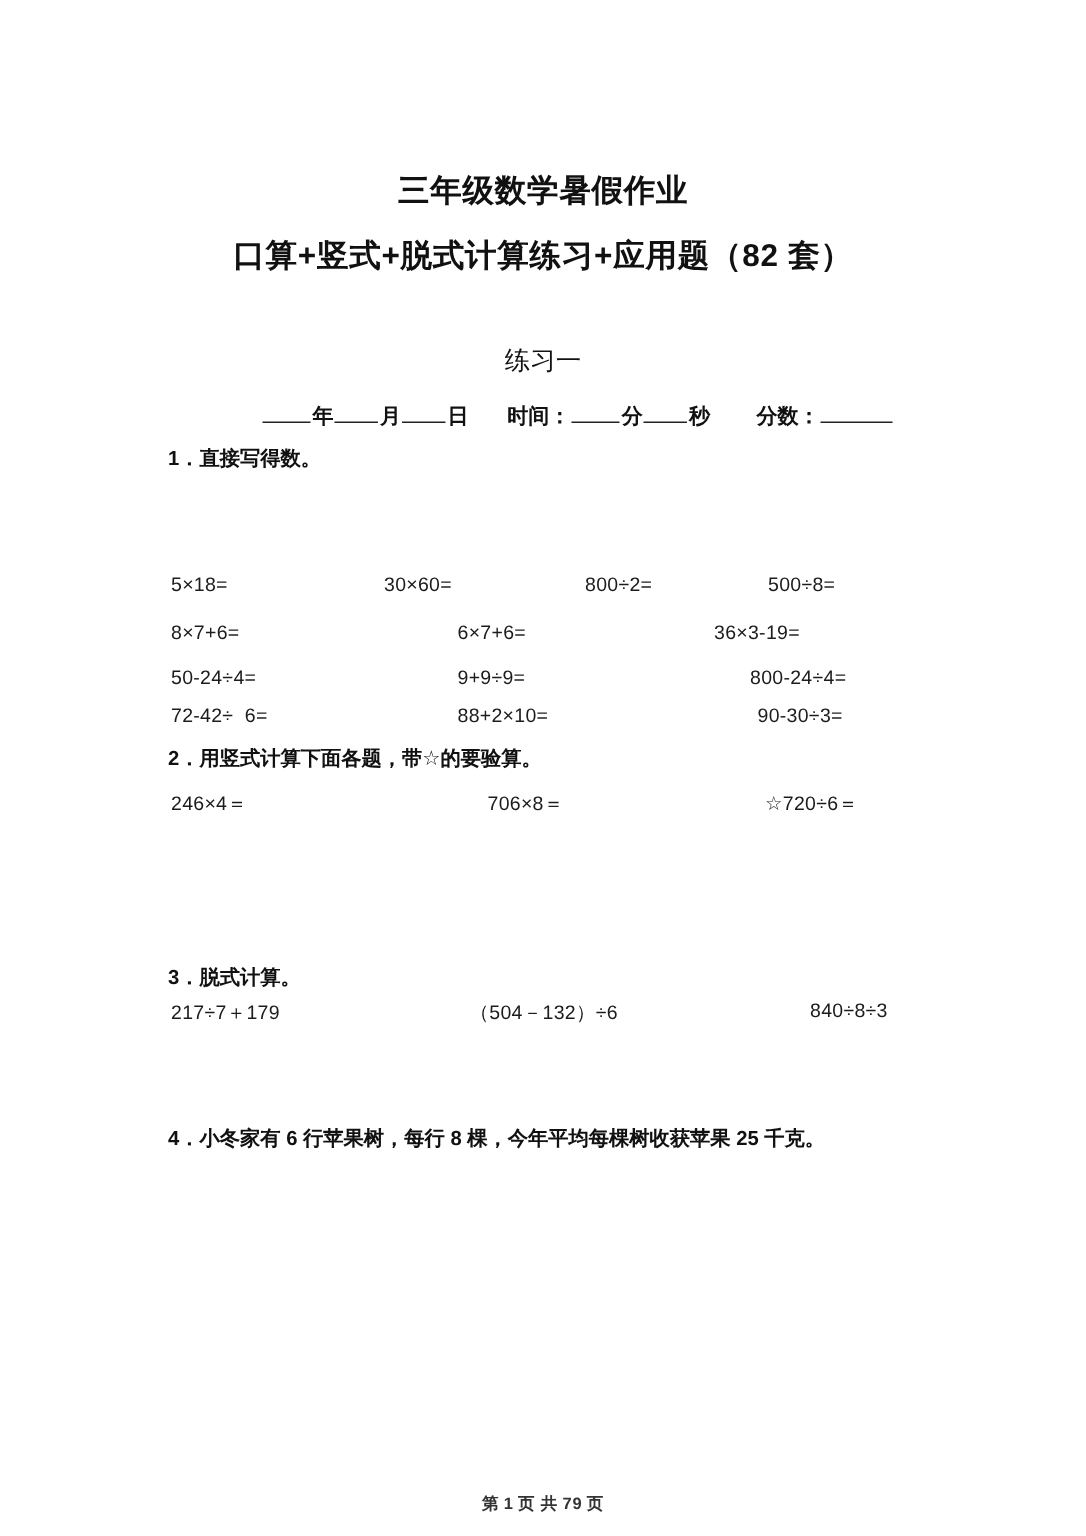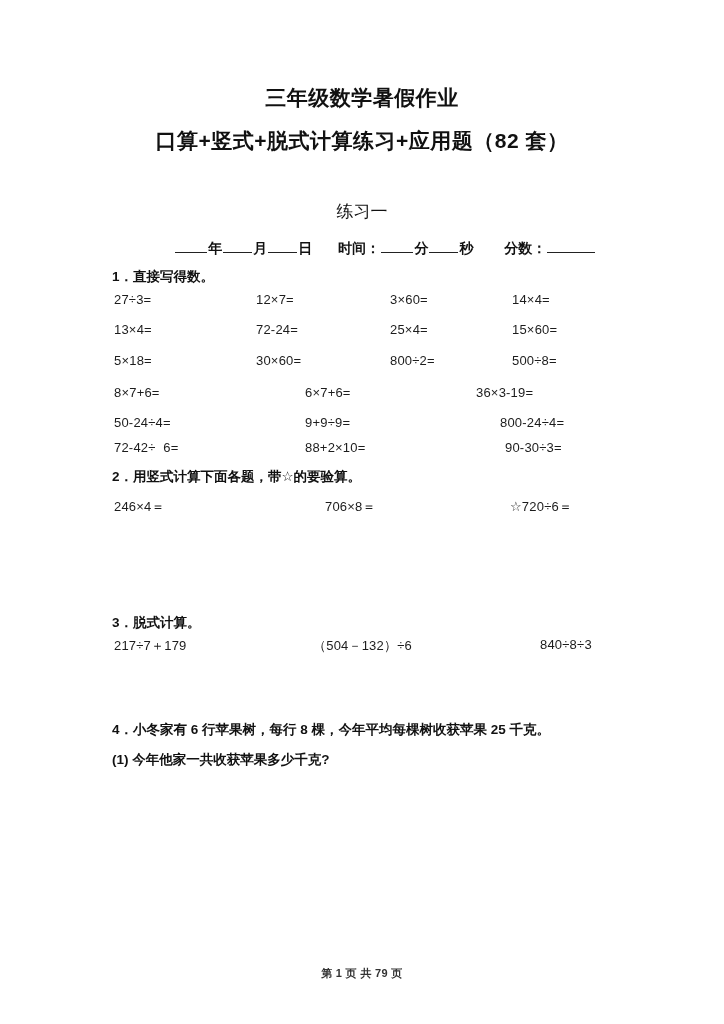--- a/index.html
+++ b/index.html
@@ -12,20 +12,21 @@
     height: 1024px;
     position: relative;
     font-family: "Liberation Sans", "DejaVu Sans", sans-serif;
     color: #1a1a1a;
     overflow: hidden;
   }
   .page {
     position: absolute;
     inset: 0;
     padding: 0;
+    margin-top: 29px;
   }
 
   
   .doc-title {
     text-align: center;
     font-size: 21px;
     font-weight: bold;
     letter-spacing: 0.5px;
     color: #111;
     margin: 0;
@@ -160,33 +161,21 @@
       <span class="info-lbl">分</span>
       <span class="blank b-sm"></span>
       <span class="info-lbl">秒</span>
       <span class="info-gap-b"></span>
       <span class="info-lbl">分数：</span>
       <span class="blank b-lg"></span>
   </div>
 
   <div class="sec-head" style="top:268px">1．直接写得数。</div>
 
-  <div class="prow" style="top:292px">
-    <span class="cell" style="left:114px">27÷3=</span>
-    <span class="cell" style="left:256px">12×7=</span>
-    <span class="cell" style="left:390px">3×60=</span>
-    <span class="cell" style="left:512px">14×4=</span>
-  </div>
-
-  <div class="prow" style="top:322px">
-    <span class="cell" style="left:114px">13×4=</span>
-    <span class="cell" style="left:256px">72-24=</span>
-    <span class="cell" style="left:390px">25×4=</span>
-    <span class="cell" style="left:512px">15×60=</span>
-  </div>
+
 
   <div class="prow" style="top:353px">
     <span class="cell" style="left:114px">5×18=</span>
     <span class="cell" style="left:256px">30×60=</span>
     <span class="cell" style="left:390px">800÷2=</span>
     <span class="cell" style="left:512px">500÷8=</span>
   </div>
 
   <div class="prow" style="top:385px">
     <span class="cell" style="left:114px">8×7+6=</span>
@@ -216,19 +205,18 @@
 
   <div class="sec-head" style="top:614px">3．脱式计算。</div>
 
   <div class="prow" style="top:637px">
     <span class="cell" style="left:114px">217÷7＋179</span>
     <span class="cell" style="left:313px">（504－132）÷6</span>
     <span class="cell" style="left:540px">840÷8÷3</span>
   </div>
 
   <div class="wp-head" style="top:721px">4．小冬家有 6 行苹果树，每行 8 棵，今年平均每棵树收获苹果 25 千克。</div>
-  <div class="wp-q" style="top:751px; left:112px">(1) 今年他家一共收获苹果多少千克?</div>
 
   <div class="footer">
     <span>第</span><span class="num">1</span><span>页 共</span><span class="num">79</span><span>页</span>
   </div>
 
 </div>
 
 </body></html>

